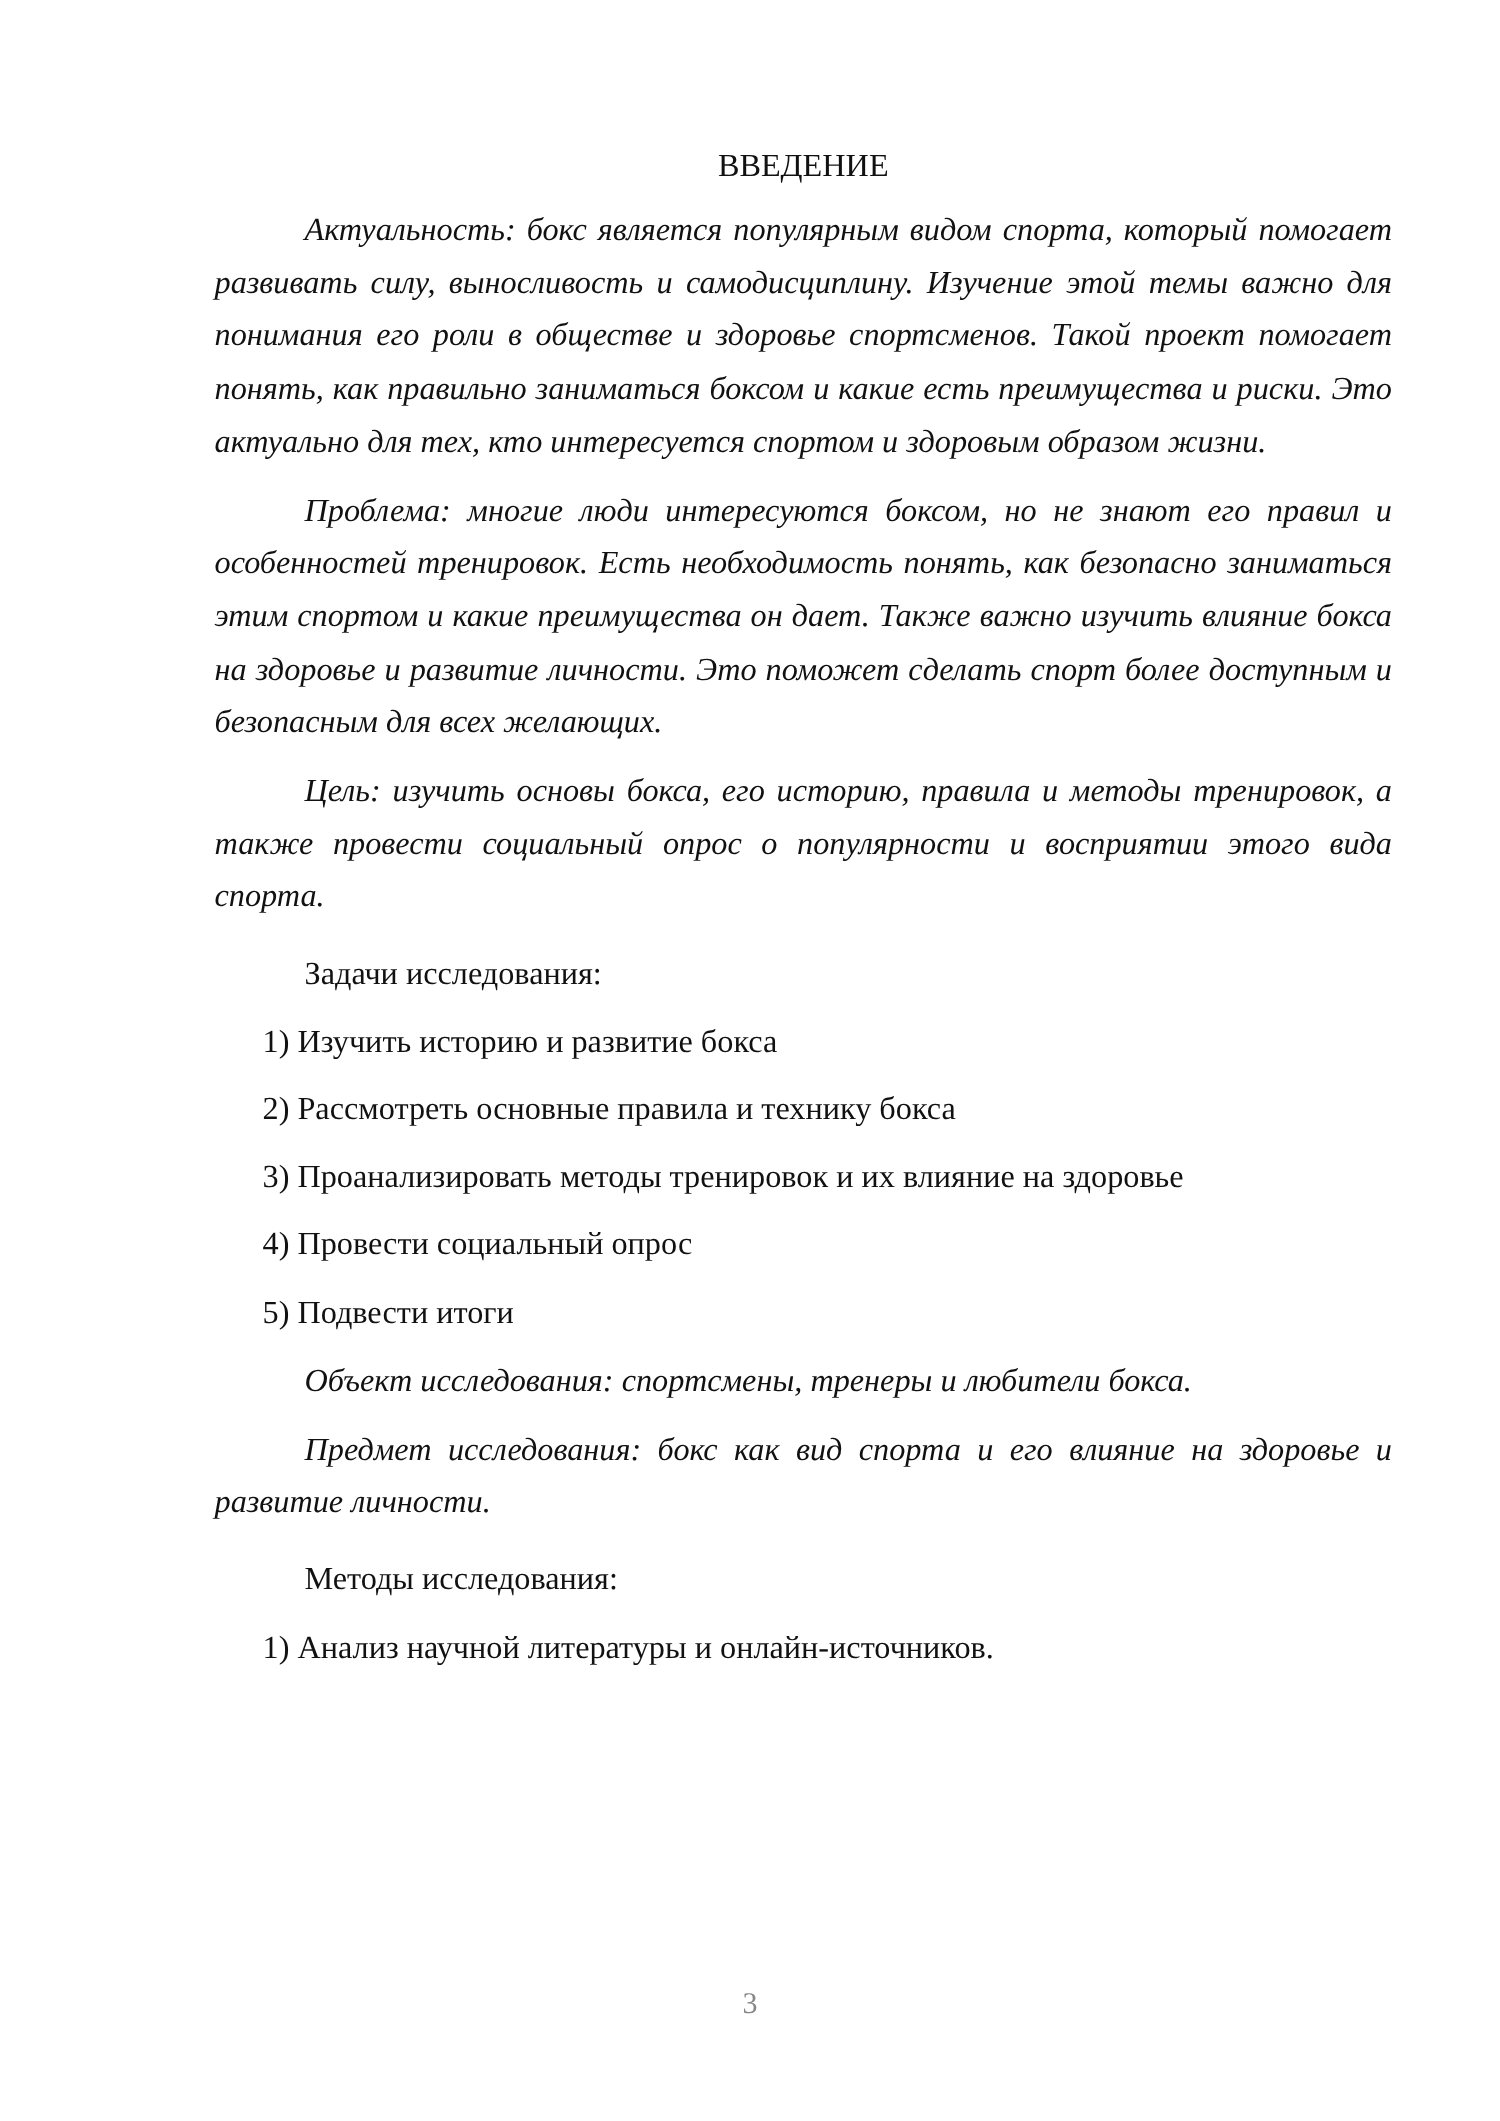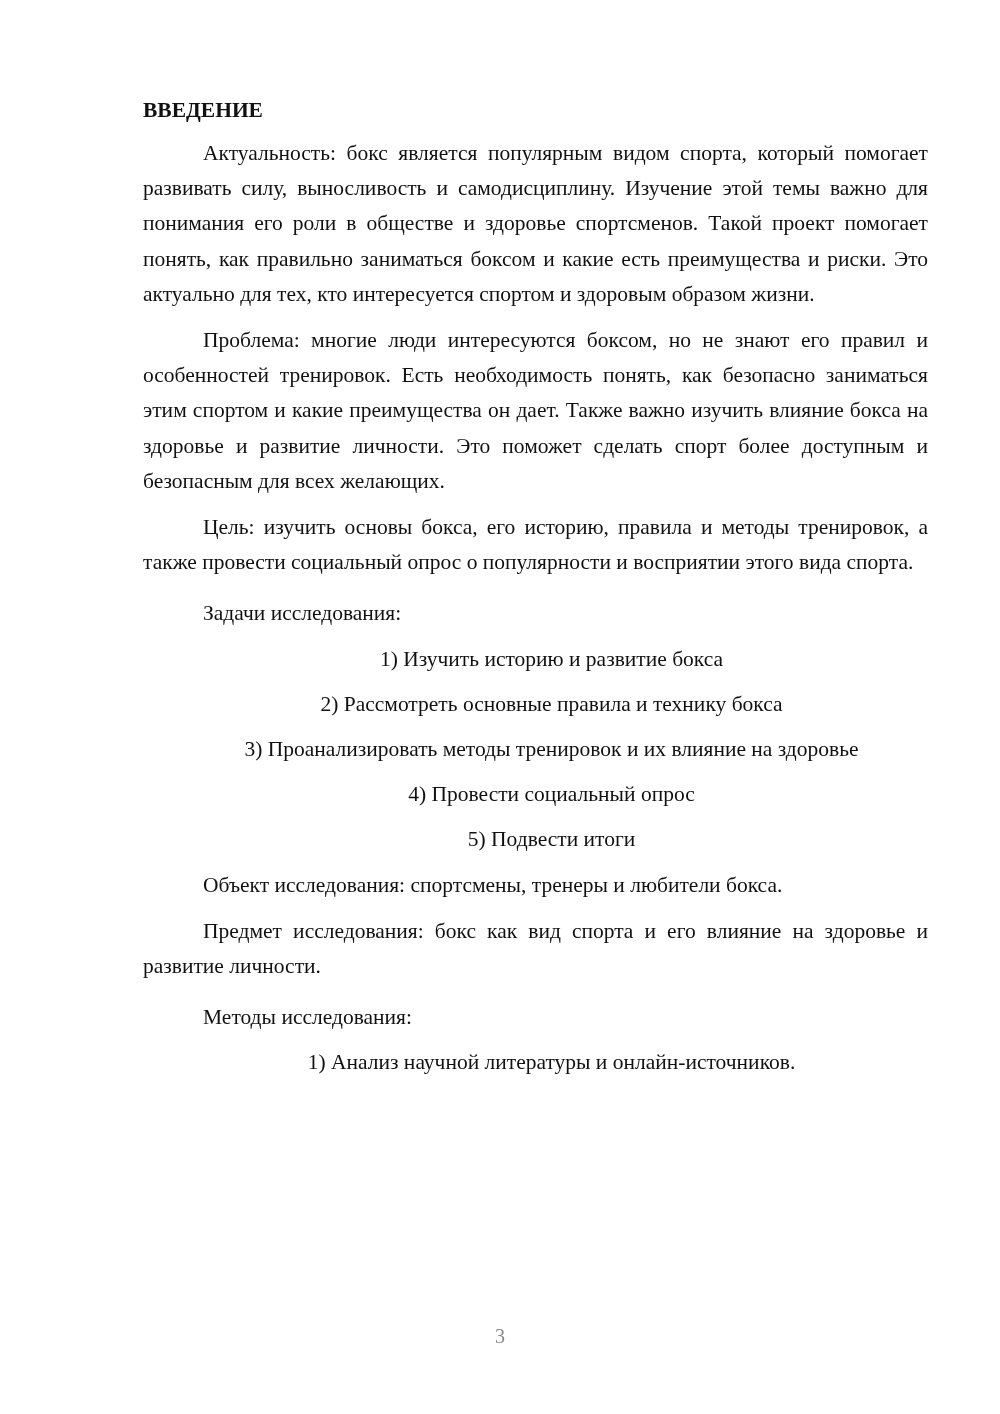--- a/index.html
+++ b/index.html
@@ -3,29 +3,29 @@
   <meta charset="utf-8">
   <style>
     html, body { margin: 0; padding: 0; background: #ffffff; }
     body { width: 1000px; height: 1414px; position: relative; overflow: hidden; }
     .page {
       position: absolute; left: 143px; top: 93px; width: 785px;
       font-family: "Liberation Serif", serif; font-size: 21.5px; color: #111;
       line-height: 35.2px;
     }
     .title {
-      text-align: left; font-weight: bold; margin: 0 0 8px 0;
+      text-align: center; font-weight: normal; margin: 0 0 8px 0;
       line-height: 35px;
     }
     .para {
-      text-align: justify; text-indent: 60px; margin: 0 0 11px 0;
+      text-align: justify; text-indent: 60px; margin: 0 0 11px 0; font-style: italic;
     }
     .plain { text-indent: 60px; margin: 16px 0 10px 0; }
     .list { margin: 0; padding: 0; list-style: none; }
-    .list li { padding-left: 32px; margin: 0 0 10px 0; text-align: center; }
+    .list li { padding-left: 32px; margin: 0 0 10px 0; }
     .pagenum {
       position: absolute; left: 0; width: 1000px; top: 1325px;
       text-align: center; font-family: "Liberation Serif", serif;
       font-size: 20px; color: #888;
     }
   </style>
 </head>
 <body>
 
 <div class="page">

